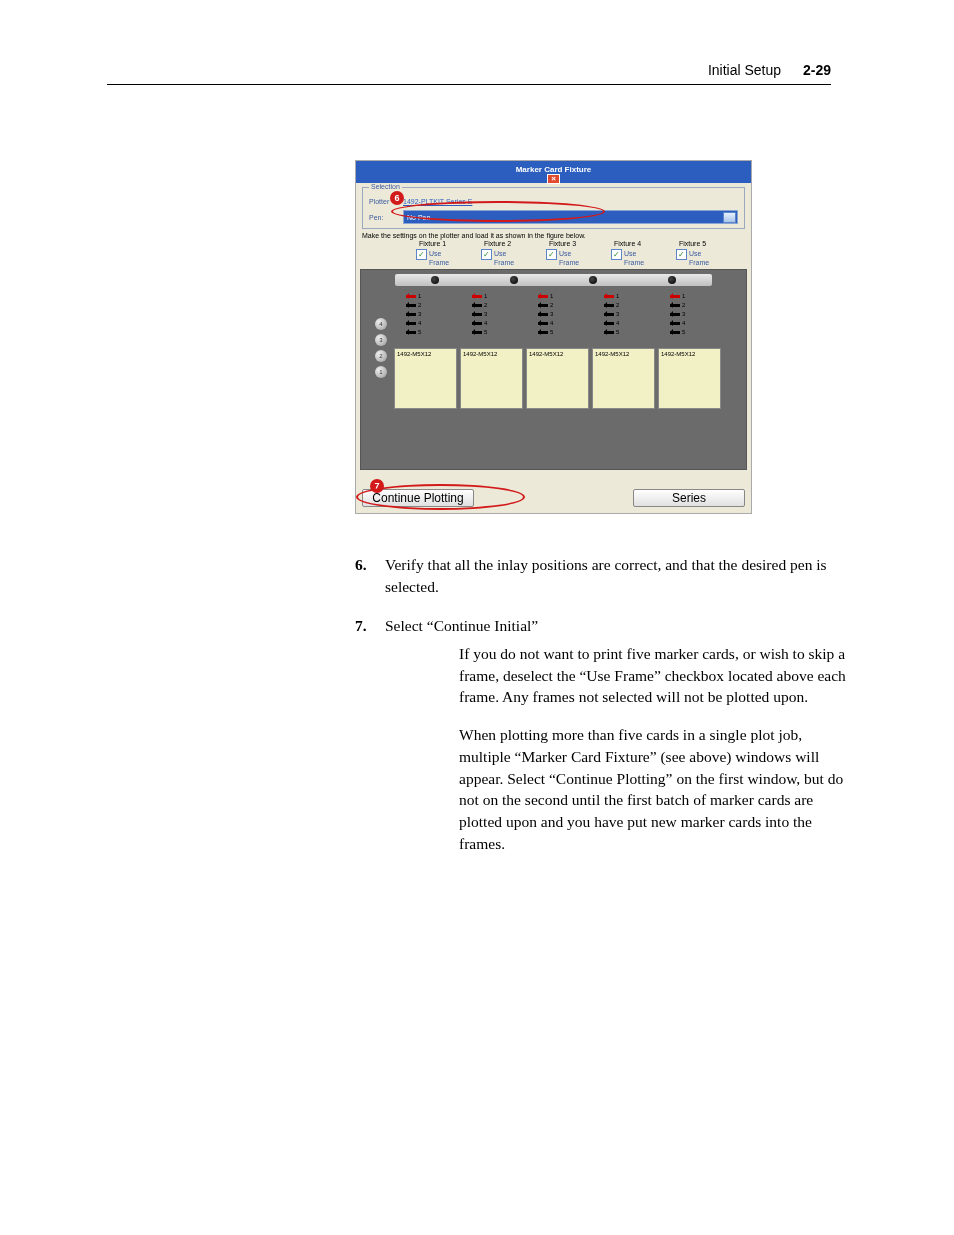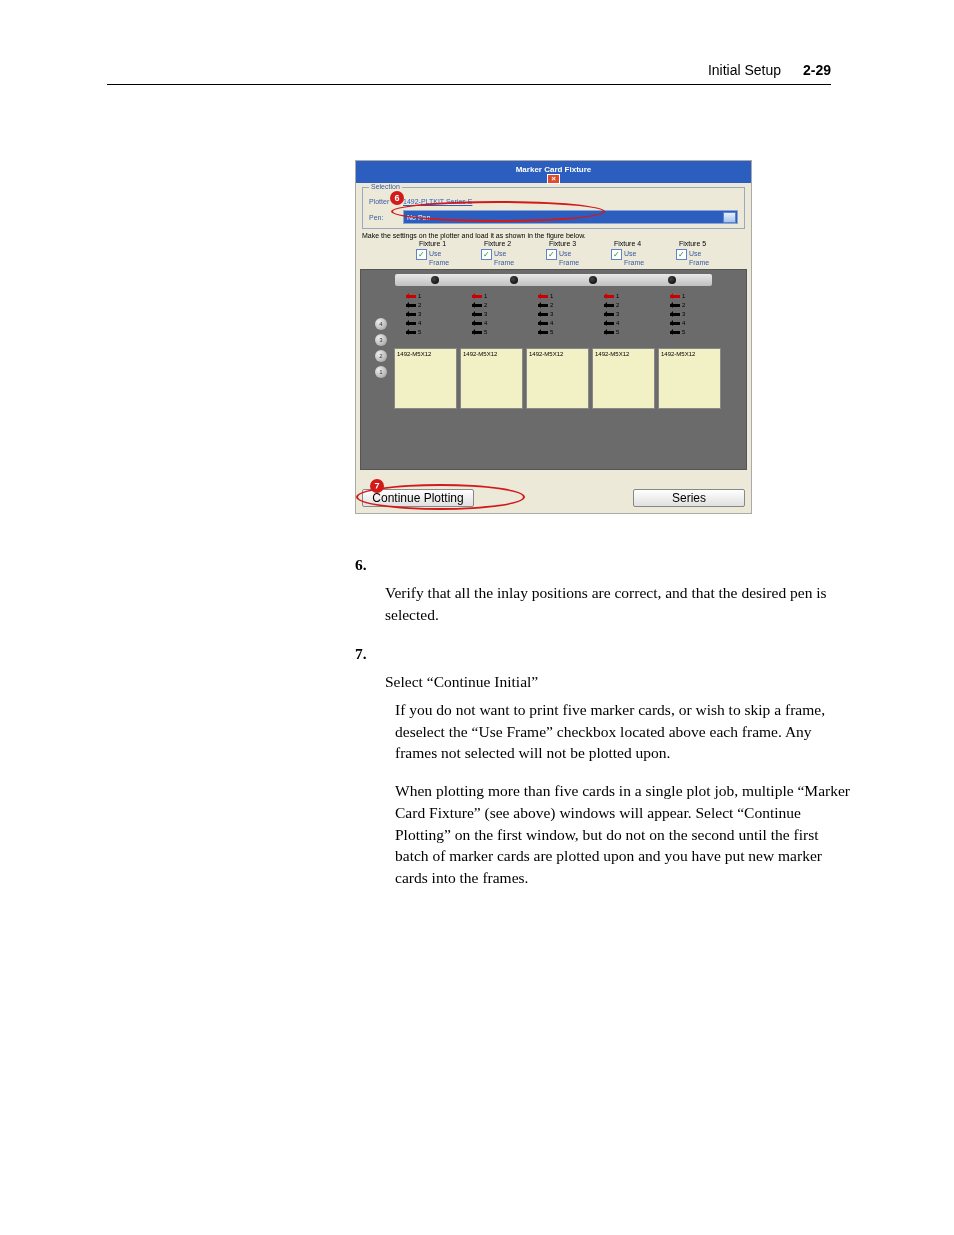--- a/index.html
+++ b/index.html
@@ -165,22 +165,22 @@
   .red-ellipse {
     position: absolute; border: 2px solid #d21a1a; border-radius: 50%/50%;
   }
   
   .body {
     position: absolute; top: 554px; left: 355px; width: 495px;
     font-size: 15.5px; line-height: 1.4;
   }
   .num-item { display: flex; margin-bottom: 18px; }
   .num-item .num { width: 30px; font-weight: 700; flex-shrink: 0; }
-  .num-item .txt { flex: 1; margin-top: 28px; }
-  .indent-para { margin-left: 40px; margin-bottom: 16px; }
+  .num-item .txt { flex: 1; }
+  .indent-para { margin-left: 104px; margin-bottom: 16px; }
 </style>
 </head>
 <body>
 
 <div class="page">
 
   <div class="header-text">
     <span>Initial Setup</span>
     <span class="bold-pg">2-29</span>
   </div>

